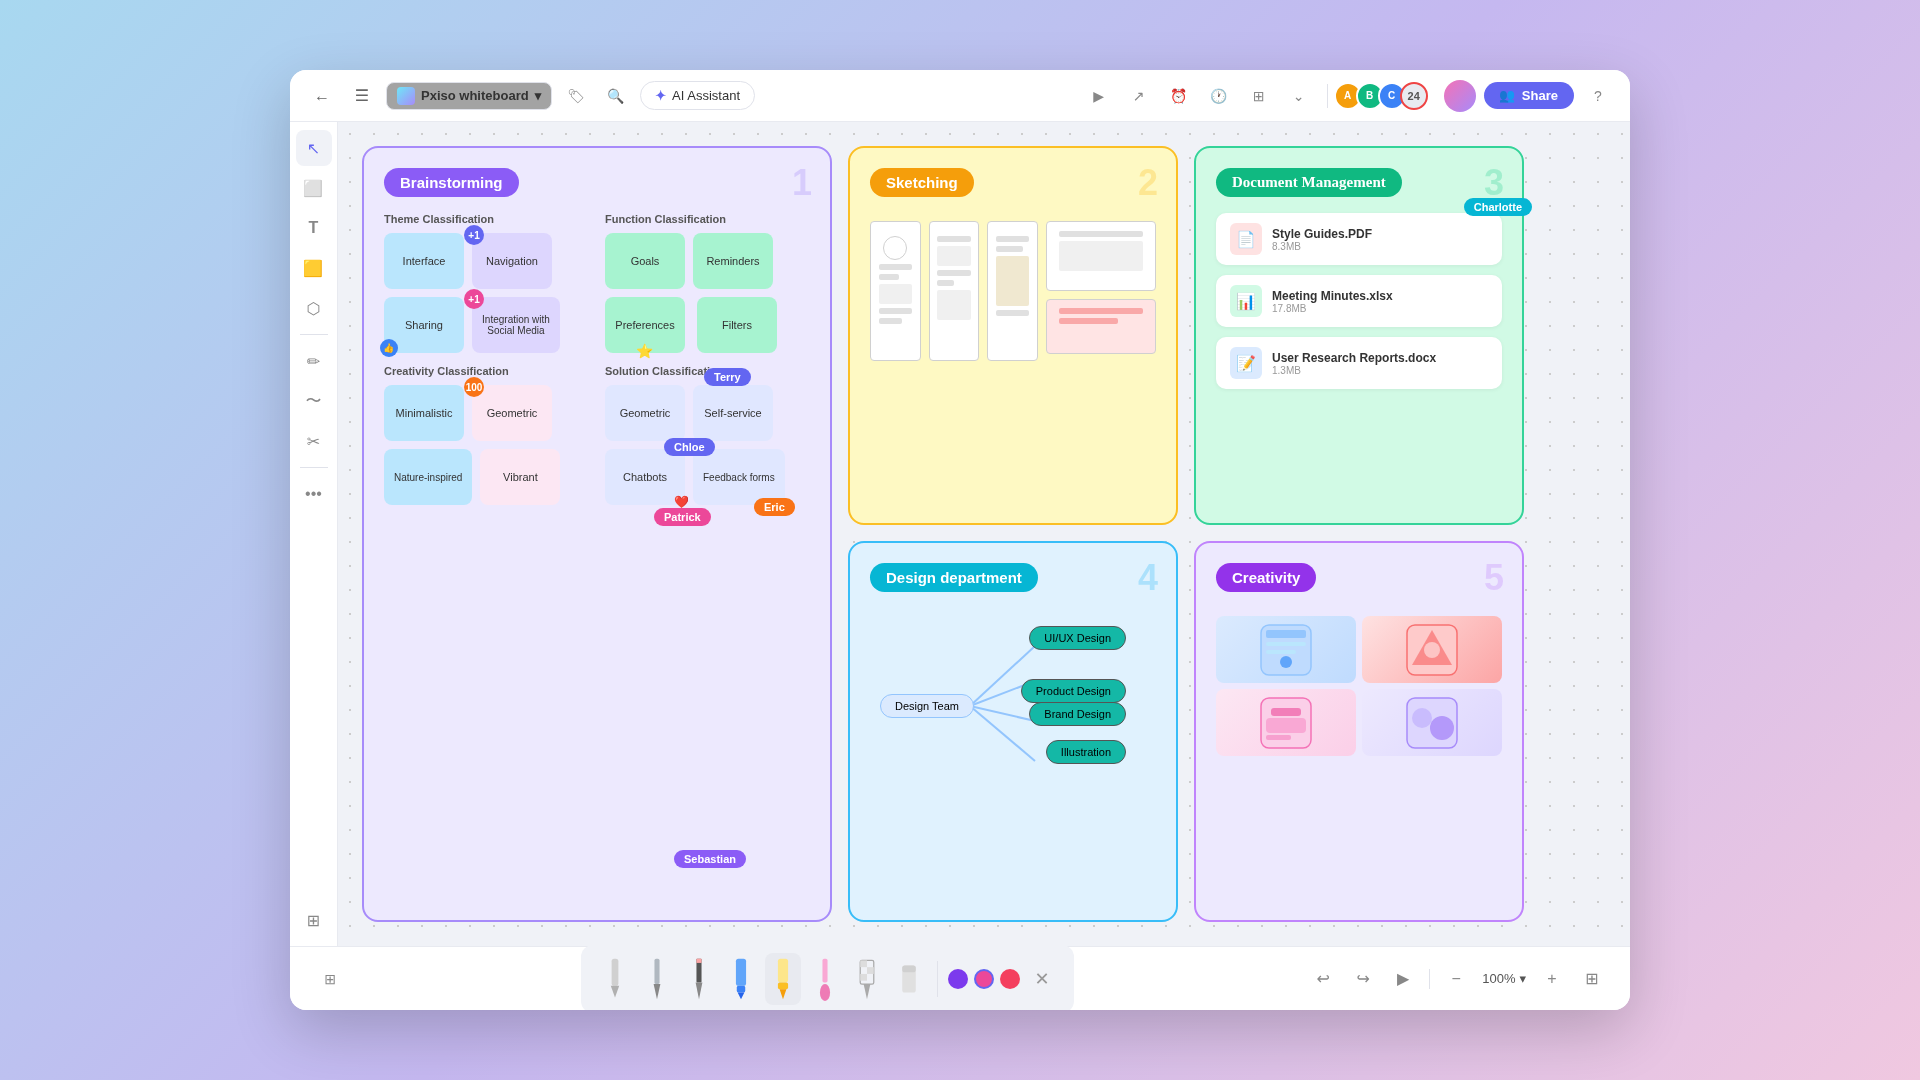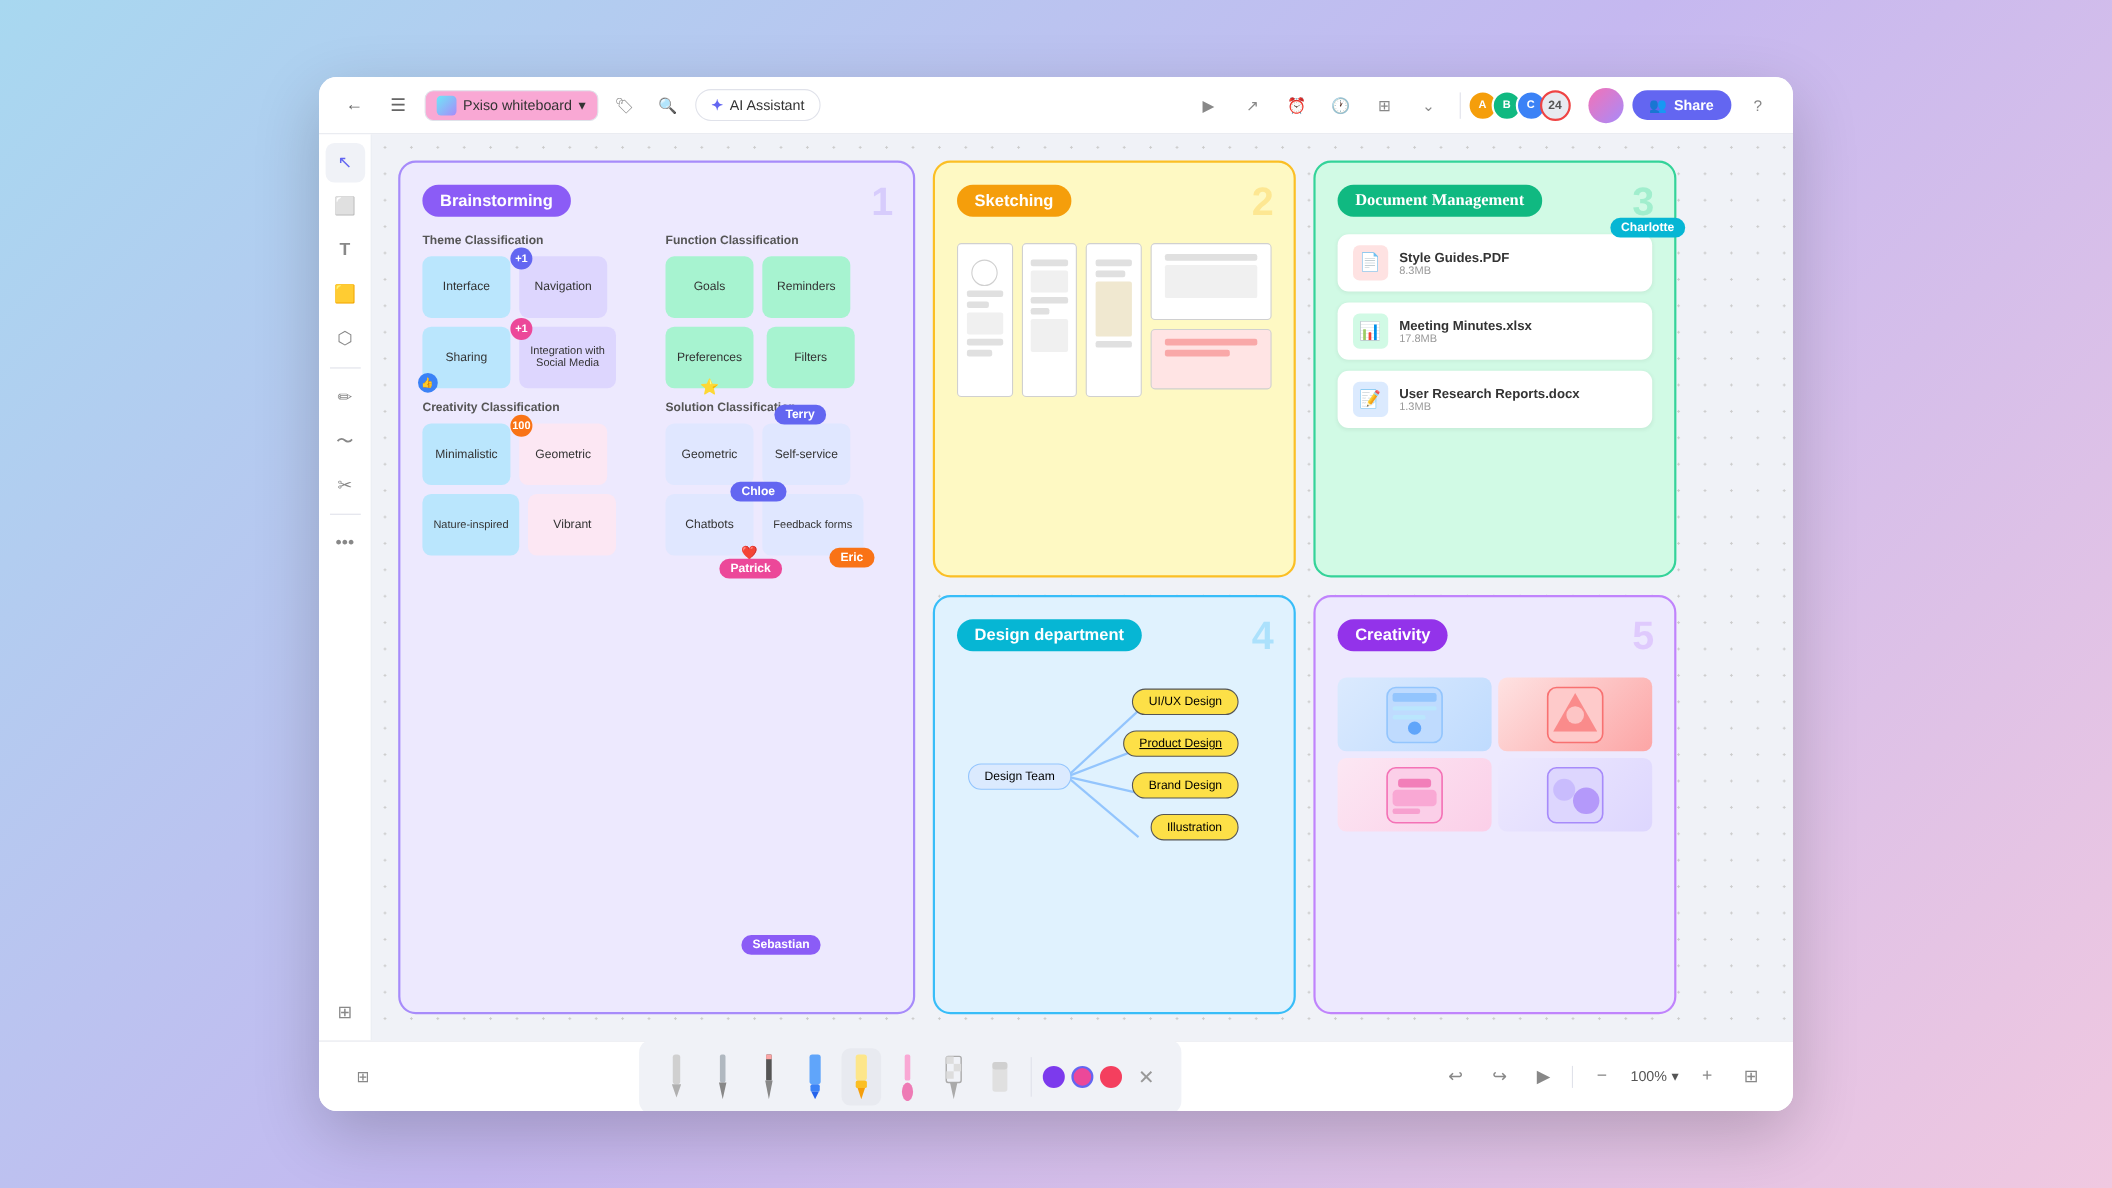--- a/index.html
+++ b/index.html
@@ -58,25 +58,25 @@
       color: #666;
       font-size: 16px;
     }
     .app-name-btn {
       display: flex;
       align-items: center;
       gap: 6px;
       padding: 4px 10px;
       border-radius: 8px;
       border: 1px solid #e0e2ea;
-      background: #f9a8d4;
+      background: #a3a3a3;
       cursor: pointer;
       font-size: 13px;
       color: #333;
-      font-weight: 400;
+      font-weight: 700;
     }
     .app-icon {
       width: 18px;
       height: 18px;
       background: linear-gradient(135deg, #6ee7f7, #a78bfa);
       border-radius: 4px;
     }
     .ai-btn {
       display: flex;
       align-items: center;
@@ -396,32 +396,32 @@
       width: 100%;
       height: 100%;
     }
     .mm-node {
       position: absolute;
       border: 1.5px solid #555;
       border-radius: 20px;
       padding: 5px 14px;
       font-size: 11px;
       font-weight: 500;
-      background: #fde047;
+      background: #14b8a6;
       white-space: nowrap;
     }
     .mm-center {
       background: #dbeafe;
       border-color: #93c5fd;
       left: 10px;
       top: 50%;
       transform: translateY(-50%);
     }
     .mm-node-1 { right: 30px; top: 10px; }
-    .mm-node-2 { right: 30px; top: 48px; text-decoration: underline; }
+    .mm-node-2 { right: 30px; top: 63px; }
     .mm-node-3 { right: 30px; top: 86px; }
     .mm-node-4 { right: 30px; top: 124px; }
     
     .inspiration-grid {
       display: grid;
       grid-template-columns: 1fr 1fr;
       grid-template-rows: 1fr 1fr;
       gap: 6px;
       height: 140px;
       margin-top: 8px;

